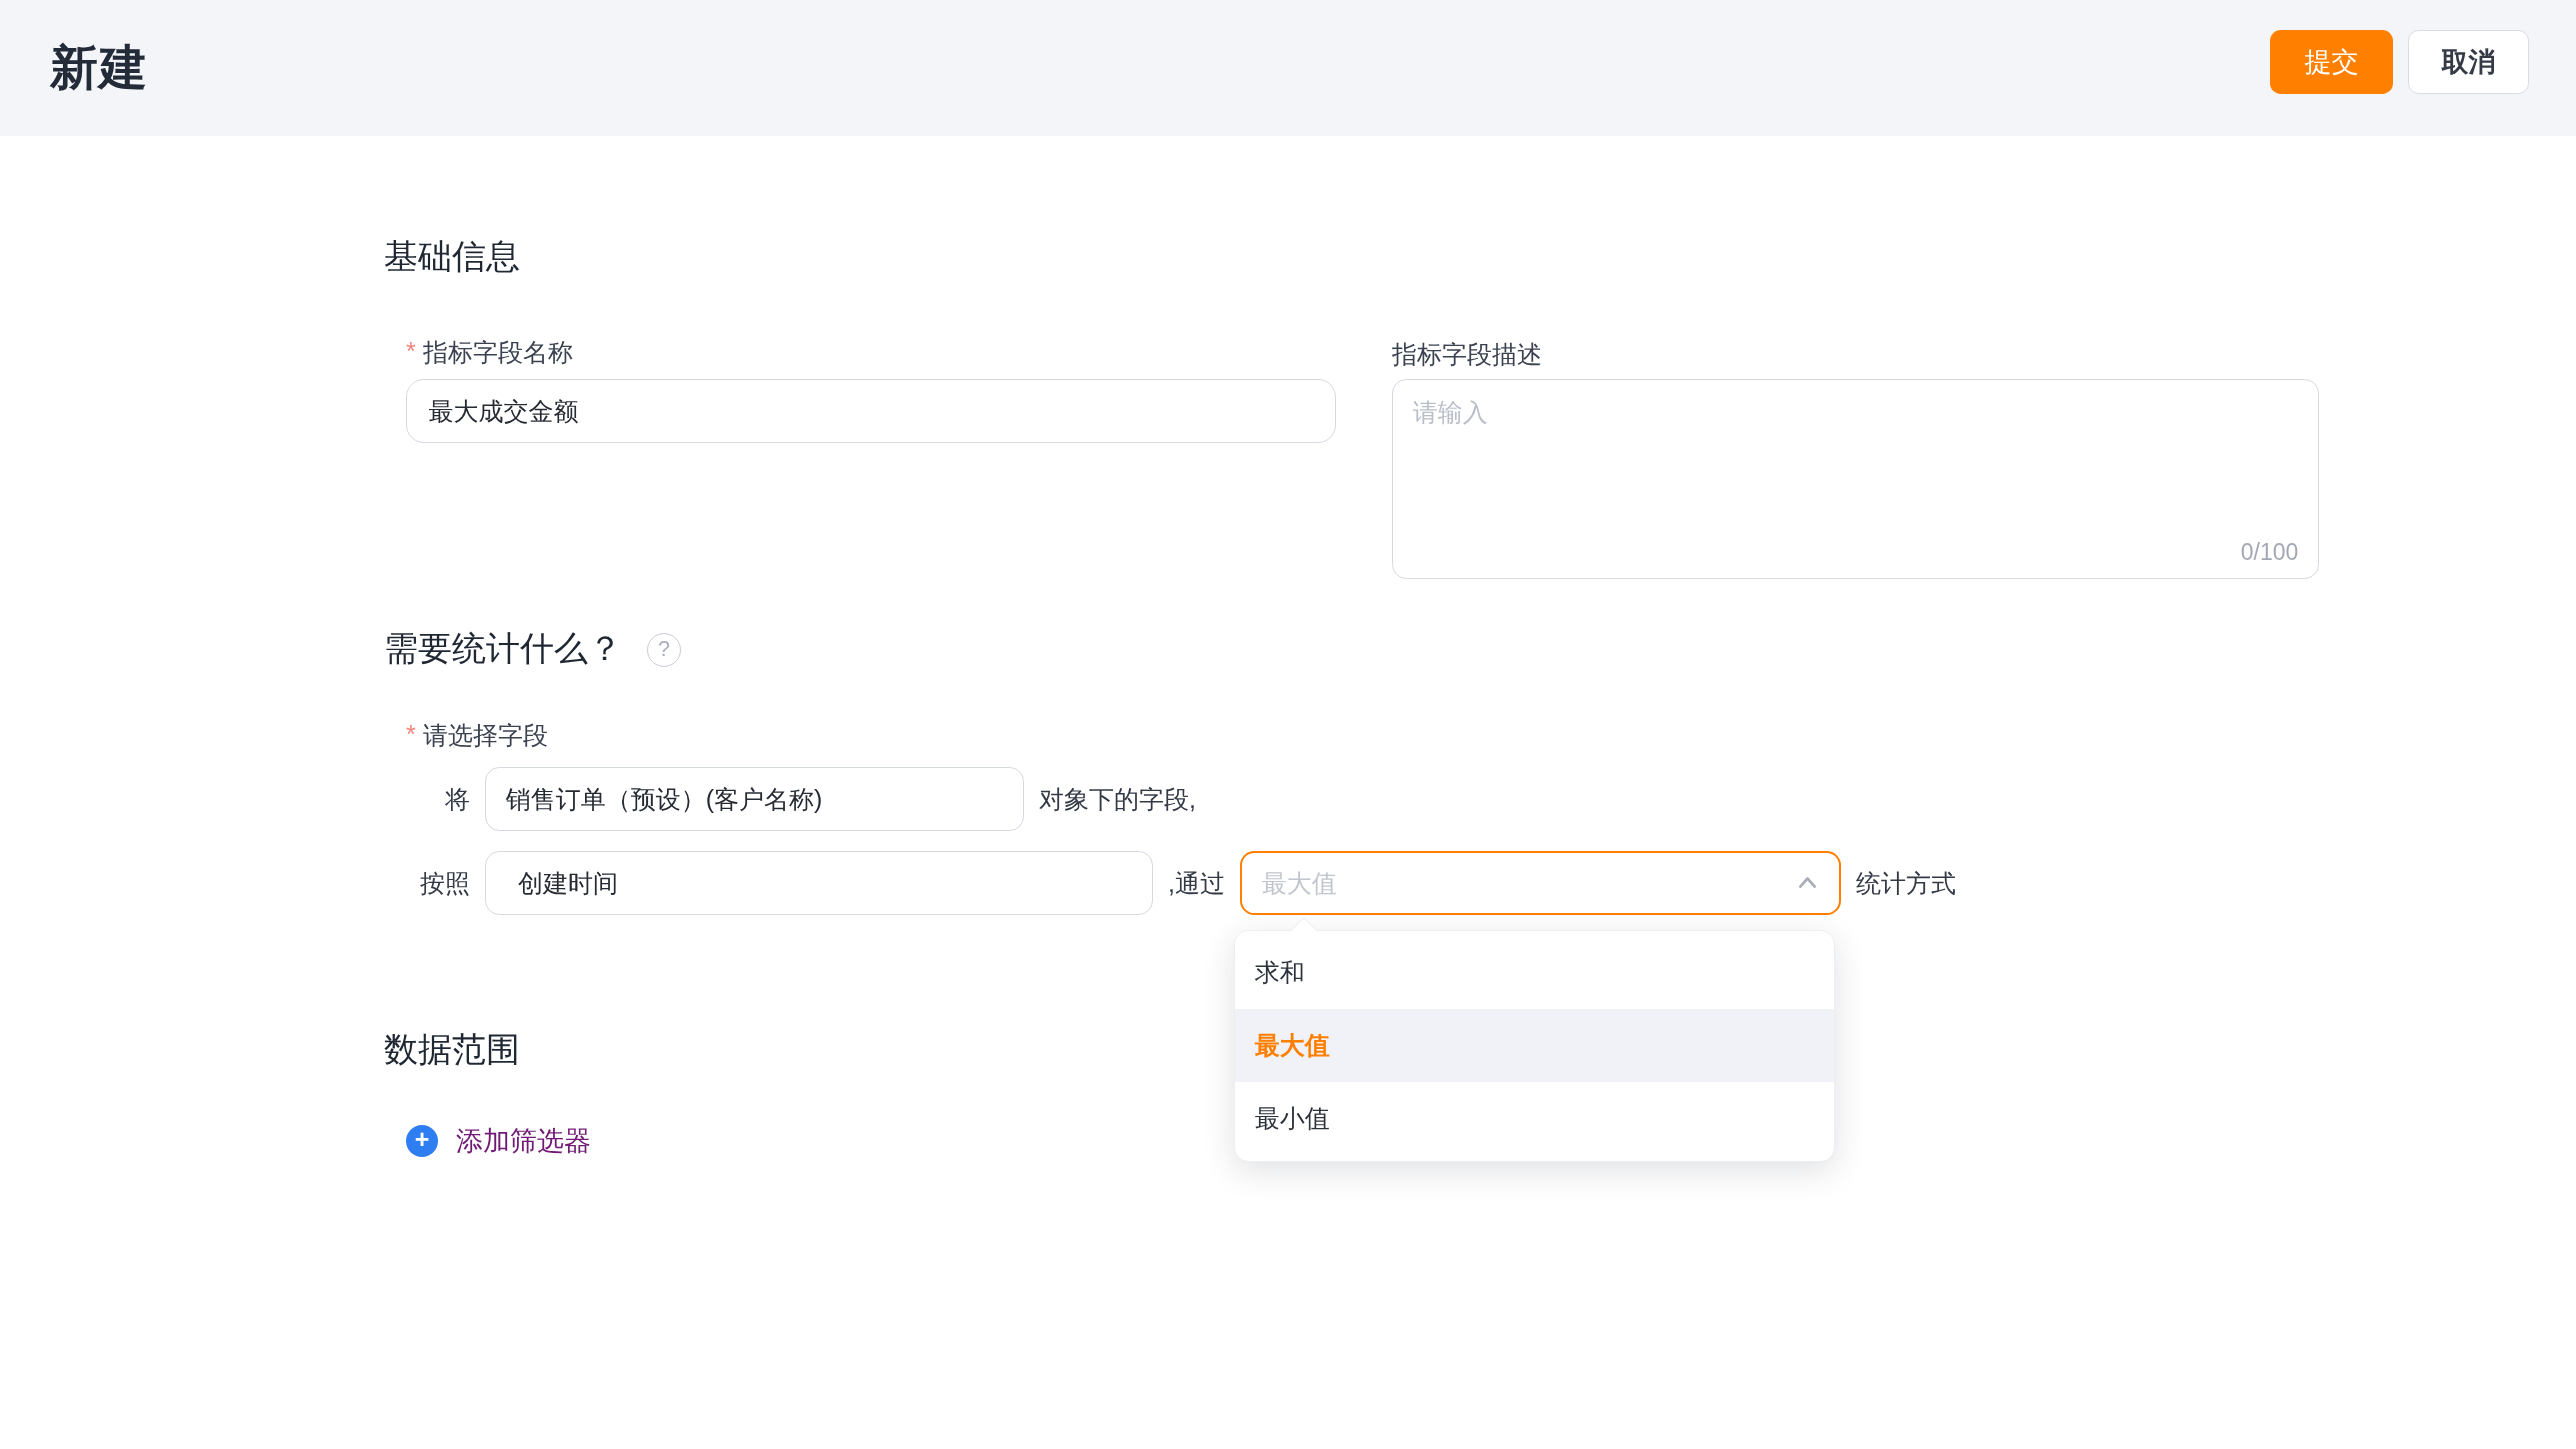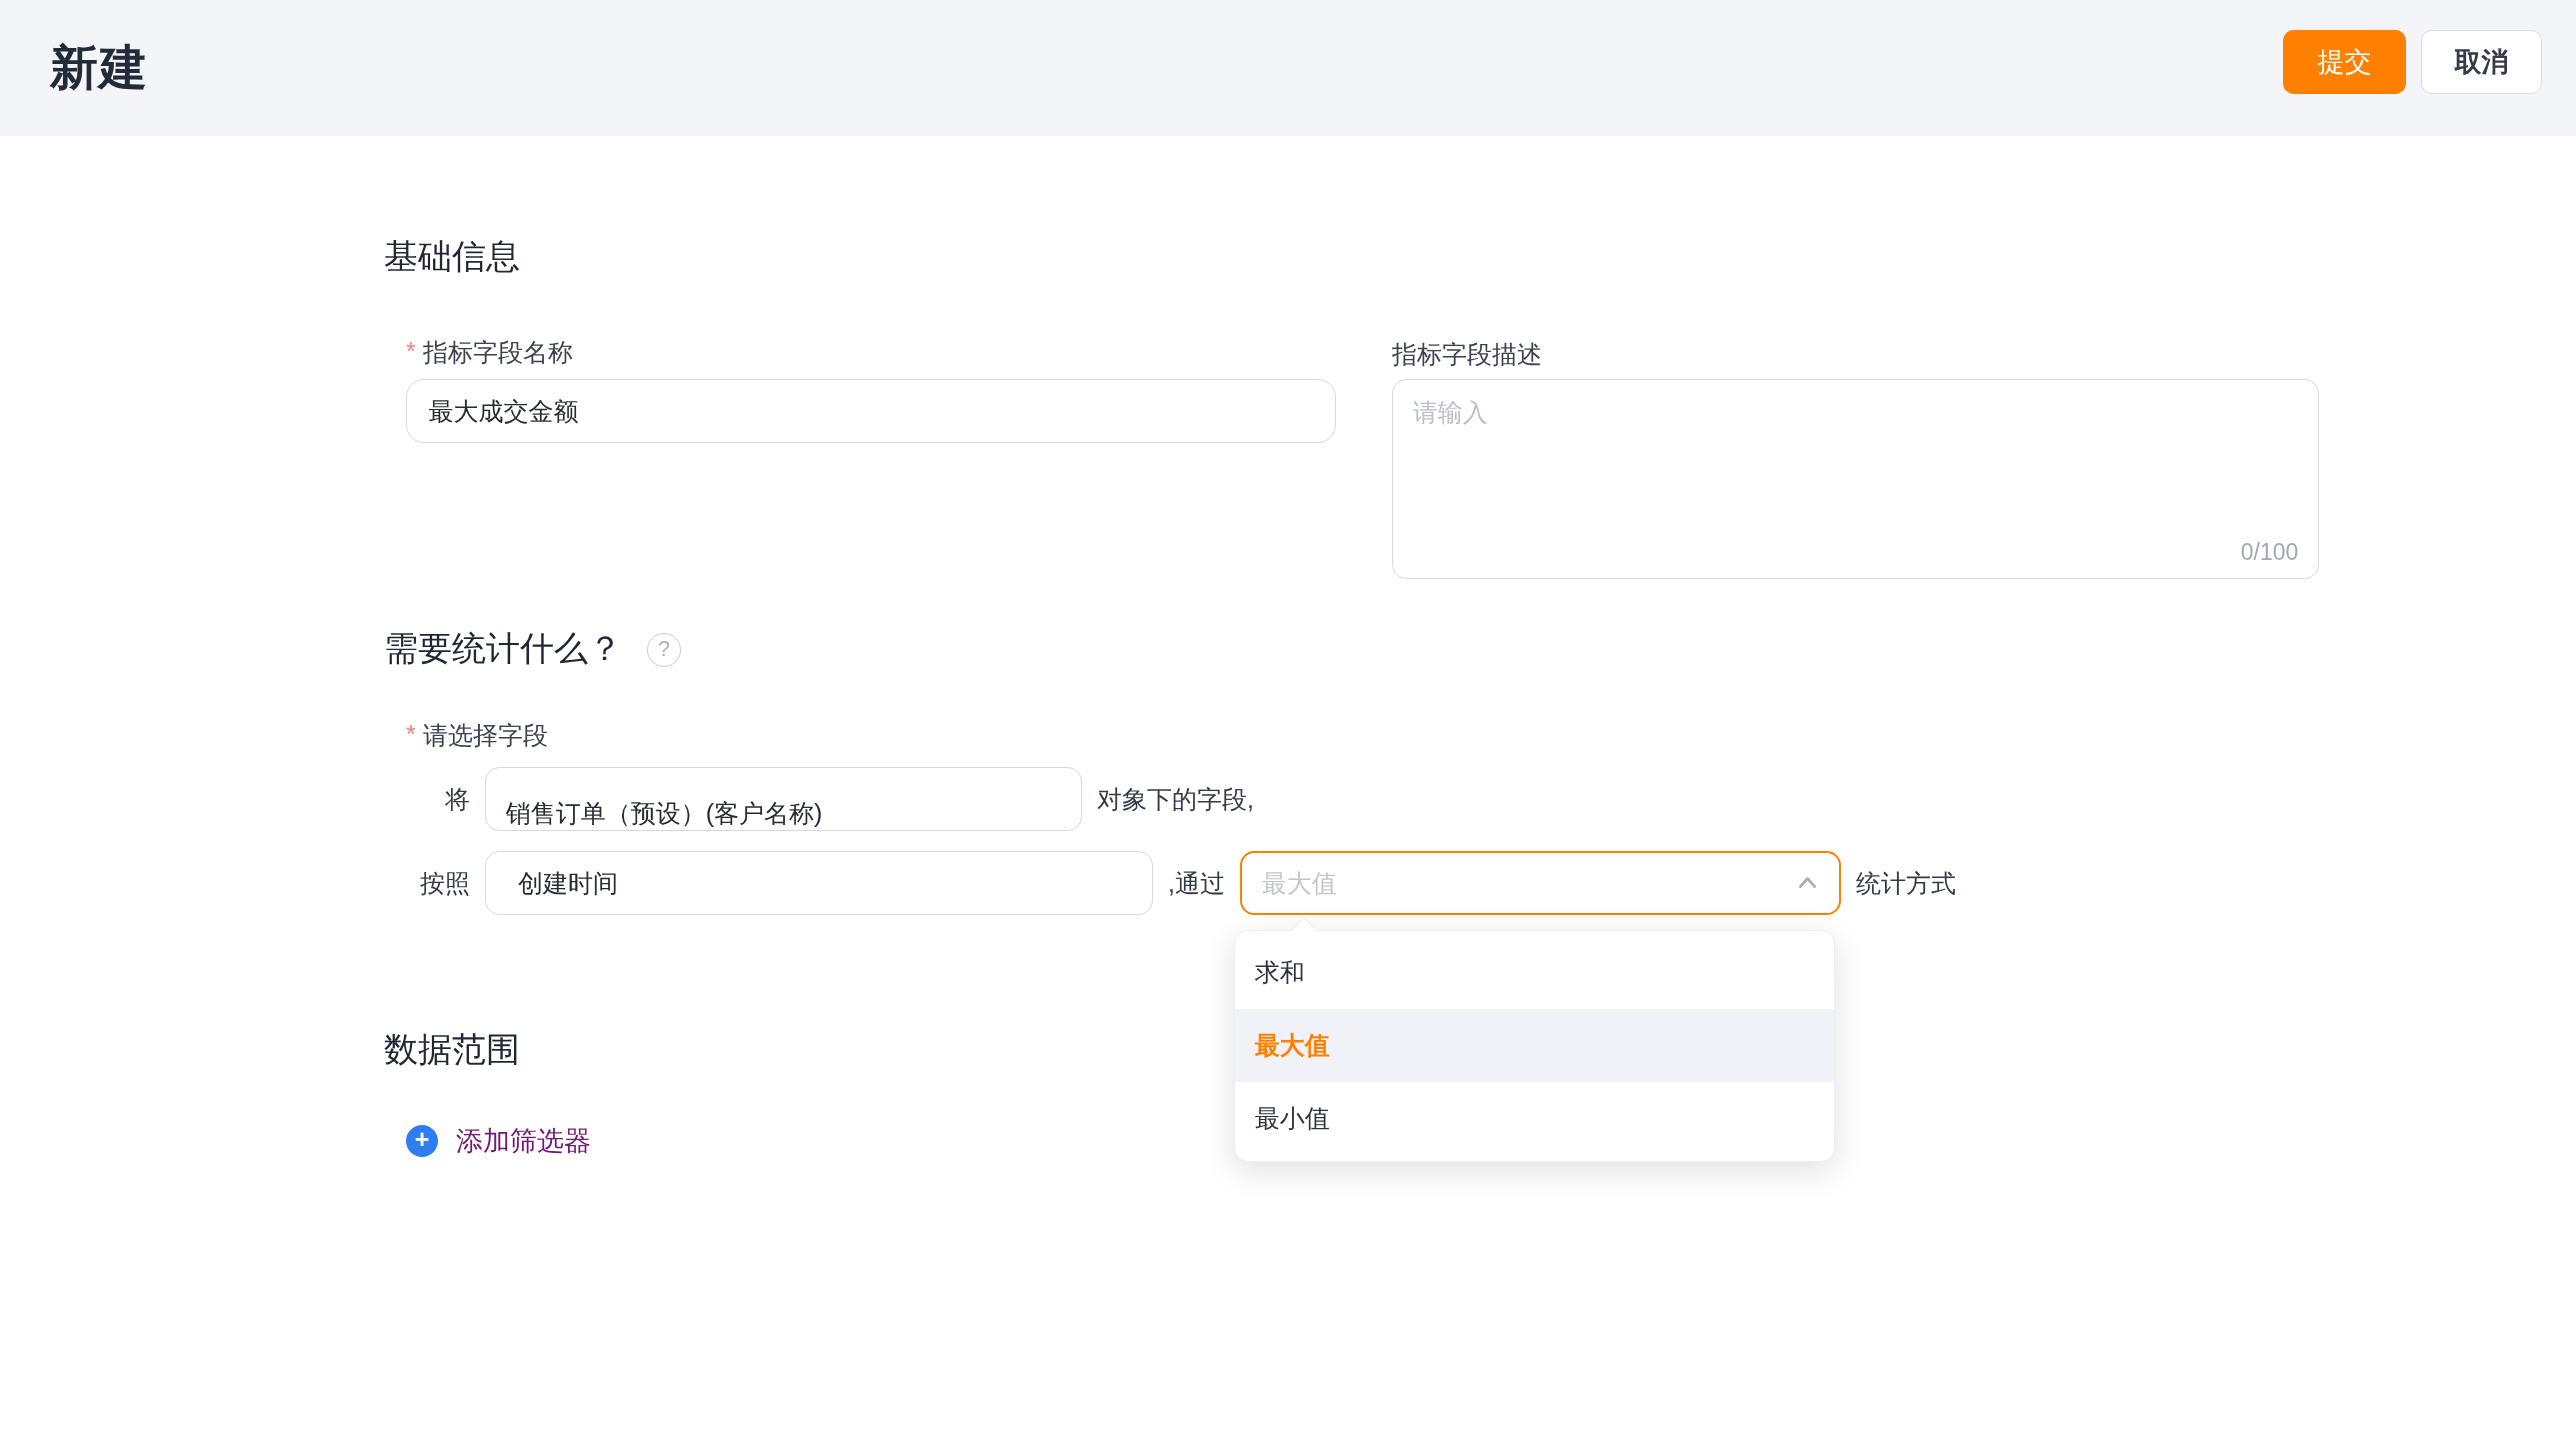--- a/index.html
+++ b/index.html
@@ -16,21 +16,21 @@
   .header {
     position:absolute; top:0; left:0; width:2576px; height:136px;
     background:#f4f5f9;
     display:flex; align-items:center;
   }
   .header-title {
     margin-left:50px;
     font-size:48px; font-weight:600; color:#232b38; letter-spacing:0.9px;
   }
   .header-actions {
-    position:absolute; right:34px; top:29.5px;
+    position:absolute; right:47px; top:29.5px;
     display:flex; gap:15px;
   }
   .btn {
     height:64px; border-radius:10.7px; font-size:27px;
     display:flex; align-items:center; justify-content:center;
     cursor:pointer; border:none;
   }
   .btn-submit { width:123px; background:#ff8000; color:#ffffff; }
   .btn-cancel { width:121px; background:#ffffff; color:#343a46; border:1.8px solid #d9dce3;font-weight:bold; }
 
@@ -90,21 +90,21 @@
   .row-2 { top:851px; }
   .row-text { font-size:25px; color:#333a46; white-space:pre; }
   .cell-prefix { display:inline-block; width:64px; text-align:right; }
   .sel-box {
     position:relative; height:64px; border:1.8px solid #d4d8df; border-radius:14.3px;
     background:#ffffff; font-size:25px; color:#262b33;
     display:flex; align-items:center; padding:0 54px 0 19.7px;
     margin-left:15px; margin-right:15px;
     white-space:nowrap; overflow:hidden;
   }
-  .box-object { width:597px;align-items:flex-end; }
+  .box-object { width:539px; }
   .box-field  { width:601px; }
   .box-group  { width:668px;padding-left:32px; }
   .box-stat   {
     width:601px; border:2.7px solid #ff8000;
   }
   .box-stat .placeholder { color:#c0c5ce; }
   .chev {
     position:absolute; right:18px; top:50%; transform:translateY(-50%);
     width:27px; height:27px; display:flex; align-items:center; justify-content:center;
   }

